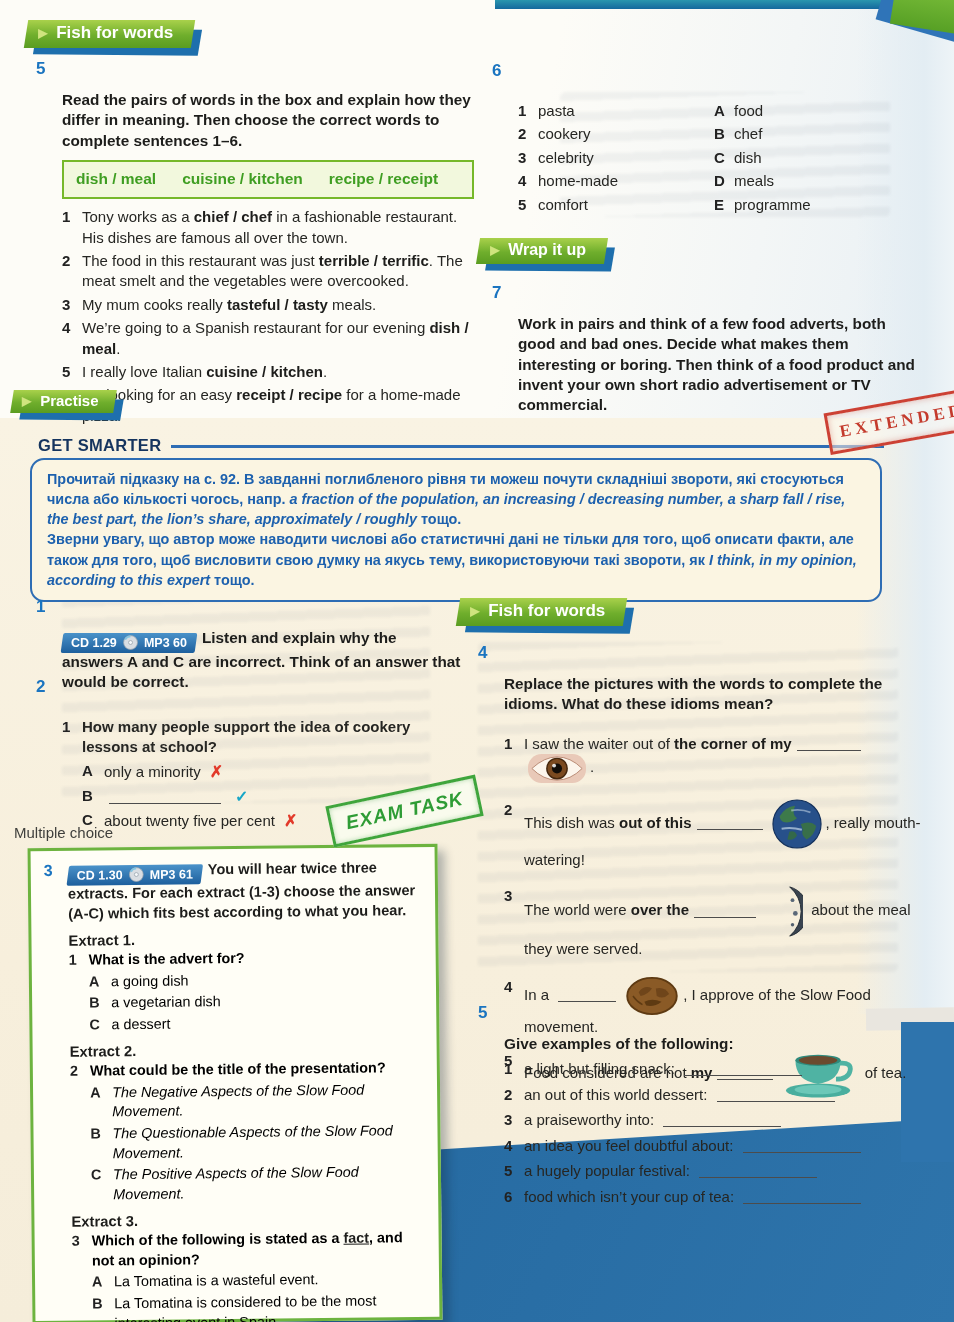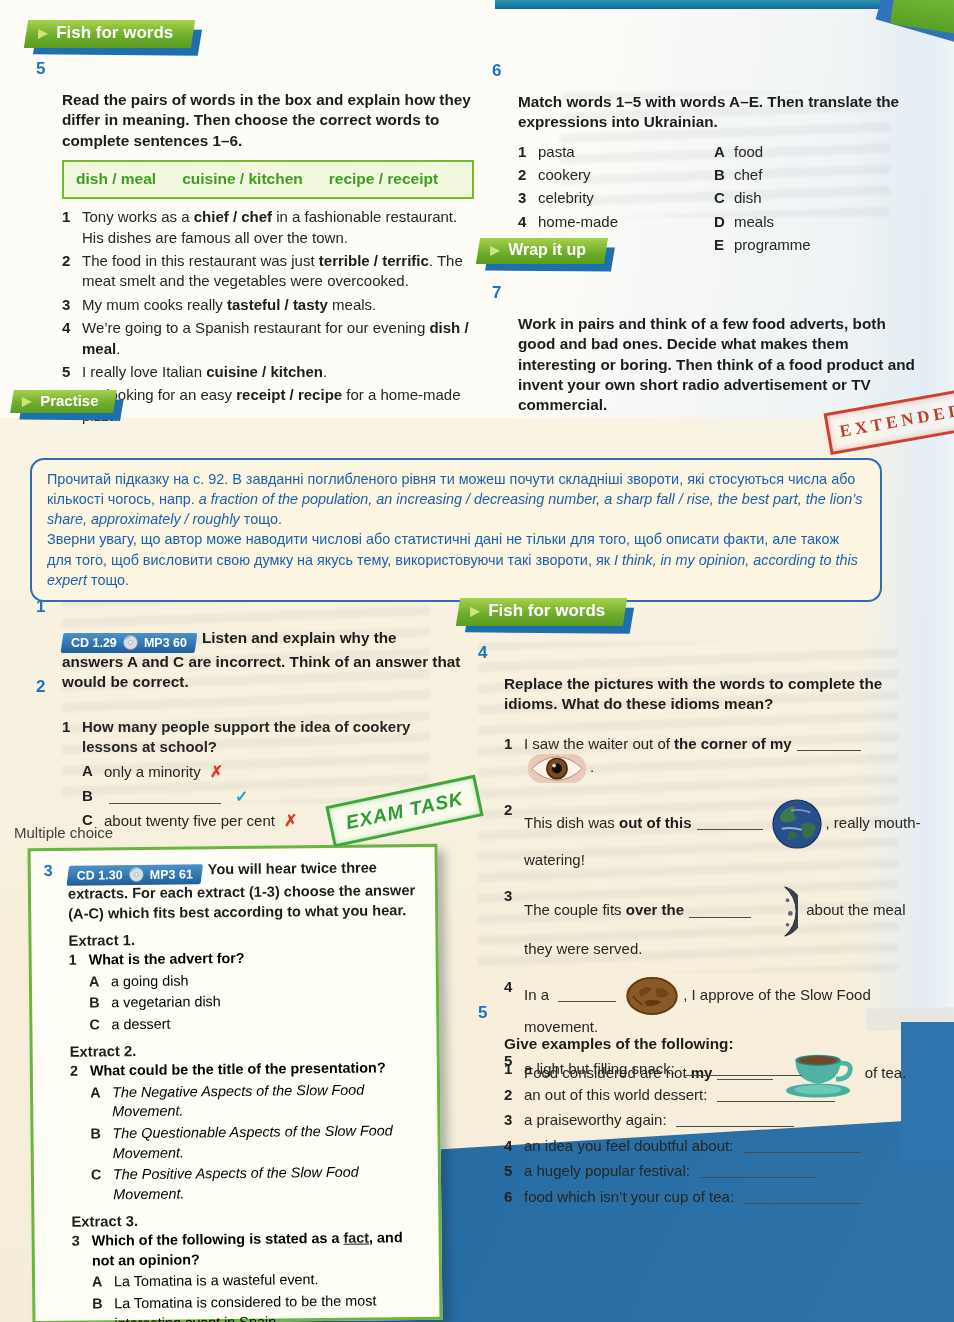--- a/index.html
+++ b/index.html
@@ -77,21 +77,21 @@
 
   
   .match{display:flex;margin-top:6px;}
   .mcol{width:196px;} .mcol:last-child{width:auto;}
 
   
   .gs-head{position:absolute;left:38px;top:436px;width:846px;display:flex;align-items:center;z-index:3;}
   .gs-title{font-weight:700;font-size:16.5px;color:#15345e;letter-spacing:.3px;}
   .gs-rule{flex:1;height:2.4px;background:#2e6db4;margin-left:10px;margin-top:2px;}
   .gs-box{position:absolute;left:30px;top:458px;width:818px;padding:9px 15px 10px 15px;
-    border:2.5px solid #2e6db4;border-radius:14px;background:#fbf5e2;z-index:3;}
+    border:2.5px solid #2e6db4;border-radius:14px;background:#fbf5e2;z-index:3;font-weight:bold;}
   .gs-box .p{color:#1d61ae;font-size:14.4px;line-height:1.4;}
 
   
   .audio-badge{display:inline-flex;align-items:center;gap:6px;vertical-align:-3px;
     background:linear-gradient(180deg,#4a92c9,#1d5f9d);color:#fff;font-weight:700;
     font-size:12.5px;padding:1.5px 9px;transform:skewX(-8deg);border-radius:2px;margin-right:6px;}
   .audio-badge>span{display:inline-block;transform:skewX(8deg);white-space:nowrap;}
   .disc-icon{width:15px;height:15px;}
 
   
@@ -172,21 +172,20 @@
             <span class="rn">6</span>
             <span class="rt"><span>I’m looking for an easy </span><span class="b">receipt / recipe</span><span> for a home-made pizza.</span></span>
           </div>
       </div>
     </div>
   </section>
 
   <section class="ex" style="left:492px;top:60px;width:426px;">
     <span class="n">6</span>
     <div class="body">
-      <div class="t">Match words 1–5 with words A–E. Then translate the expressions into Ukrainian.</div>
       <div class="match">
         <div class="mcol">
           <div class="row">
               <span class="rn">1</span>
               <span>pasta</span>
             </div>
           <div class="row">
               <span class="rn">2</span>
               <span>cookery</span>
             </div>
@@ -246,20 +245,24 @@
   <div class="sec-badge sb-sm" style="left:12px;top:390px;">
     <span class="sb-shadow"></span>
     <span class="sb-face">
         <span class="sb-tri">▶</span>
         <span>Practise</span>
       </span>
   </div>
   <div class="stamp stamp-extended">EXTENDED</div>
   <div class="stamp stamp-exam">EXAM TASK</div>
 
+  <div class="gs-head">
+    <span class="gs-title">GET SMARTER</span>
+    <span class="gs-rule"></span>
+  </div>
   <div class="gs-box">
     <div class="p"><span>Прочитай підказку на с. 92. В завданні поглибленого рівня ти можеш почути складніші звороти, які стосуються числа або кількості чогось, напр. </span><span class="i">a fraction of the population, an increasing / decreasing number, a sharp fall / rise, the best part, the lion’s share, approximately / roughly</span><span> тощо.</span></div>
     <div class="p"><span>Зверни увагу, що автор може наводити числові або статистичні дані не тільки для того, щоб описати факти, але також для того, щоб висловити свою думку на якусь тему, використовуючи такі звороти, як </span><span class="i">I think, in my opinion, according to this expert</span><span> тощо.</span></div>
   </div>
 
   <section class="ex" style="left:36px;top:596px;width:426px;">
     <span class="n">1</span>
     <div class="body">
       <div class="t">
         <span class="audio-badge">
@@ -413,21 +416,21 @@
                 <path d="M8 18 Q14 8 24 7 Q20 16 26 20 Q18 26 12 24 Q8 22 8 18Z" fill="#3d7a4a"></path>
                 <path d="M30 26 Q40 22 46 28 Q44 38 36 42 Q30 38 32 32Z" fill="#386f49"></path>
                 <path d="M18 34 Q24 32 26 38 Q22 44 16 42Z" fill="#33684a"></path>
                 <path d="M10 31 Q20 29 31 32" stroke="#cfe0ee" stroke-width="2" fill="none" opacity="0.65"></path>
                 <path d="M20 12 Q30 10 40 14" stroke="#d8e6f0" stroke-width="2" fill="none" opacity="0.5"></path>
                 <circle cx="26" cy="26" r="25" fill="none" stroke="#14315c" stroke-width="1.2"></circle>
               </svg></span><span>, really mouth-watering!</span></span>
         </div>
       <div class="idiom-item" style="margin-top:14px;">
           <span class="rn">3</span>
-          <span class="rt"><span>The couple fits </span><span class="b">over the</span><span class="blank" style="width: 62px;"></span><span class="pic pic-moon"><svg viewBox="0 0 40 56" width="38" height="53">
+          <span class="rt"><span>The world were </span><span class="b">over the</span><span class="blank" style="width: 62px;"></span><span class="pic pic-moon"><svg viewBox="0 0 40 56" width="38" height="53">
                 <path d="M26 2 A27 27 0 0 1 26 54 A34 34 0 0 0 26 2 Z" fill="#39434f"></path>
                 <path d="M26 2 A27 27 0 0 1 26 54 A34 34 0 0 0 26 2 Z" fill="none" stroke="#222a33" stroke-width="1"></path>
                 <circle cx="29" cy="16" r="2" fill="#5a6878"></circle>
                 <circle cx="32" cy="30" r="2.5" fill="#5a6878"></circle>
                 <circle cx="29" cy="42" r="1.8" fill="#515f6e"></circle>
               </svg></span><span> about the meal they were served.</span></span>
         </div>
       <div class="idiom-item" style="margin-top:16px;">
           <span class="rn">4</span>
           <span class="rt"><span>In a </span><span class="blank" style="width: 58px;"></span><span class="pic pic-walnut"><svg viewBox="0 0 56 42" width="54" height="40">
@@ -461,21 +464,21 @@
         <div class="row">
             <span class="rn">1</span>
             <span class="rt"><span>a light but filling snack: </span><span class="blank" style="width: 118px;"></span></span>
           </div>
         <div class="row">
             <span class="rn">2</span>
             <span class="rt"><span>an out of this world dessert: </span><span class="blank" style="width: 118px;"></span></span>
           </div>
         <div class="row">
             <span class="rn">3</span>
-            <span class="rt"><span>a praiseworthy again: </span><span class="blank" style="width: 118px;"></span></span>
+            <span class="rt"><span>a praiseworthy into: </span><span class="blank" style="width: 118px;"></span></span>
           </div>
         <div class="row">
             <span class="rn">4</span>
             <span class="rt"><span>an idea you feel doubtful about: </span><span class="blank" style="width: 118px;"></span></span>
           </div>
         <div class="row">
             <span class="rn">5</span>
             <span class="rt"><span>a hugely popular festival: </span><span class="blank" style="width: 118px;"></span></span>
           </div>
         <div class="row">

